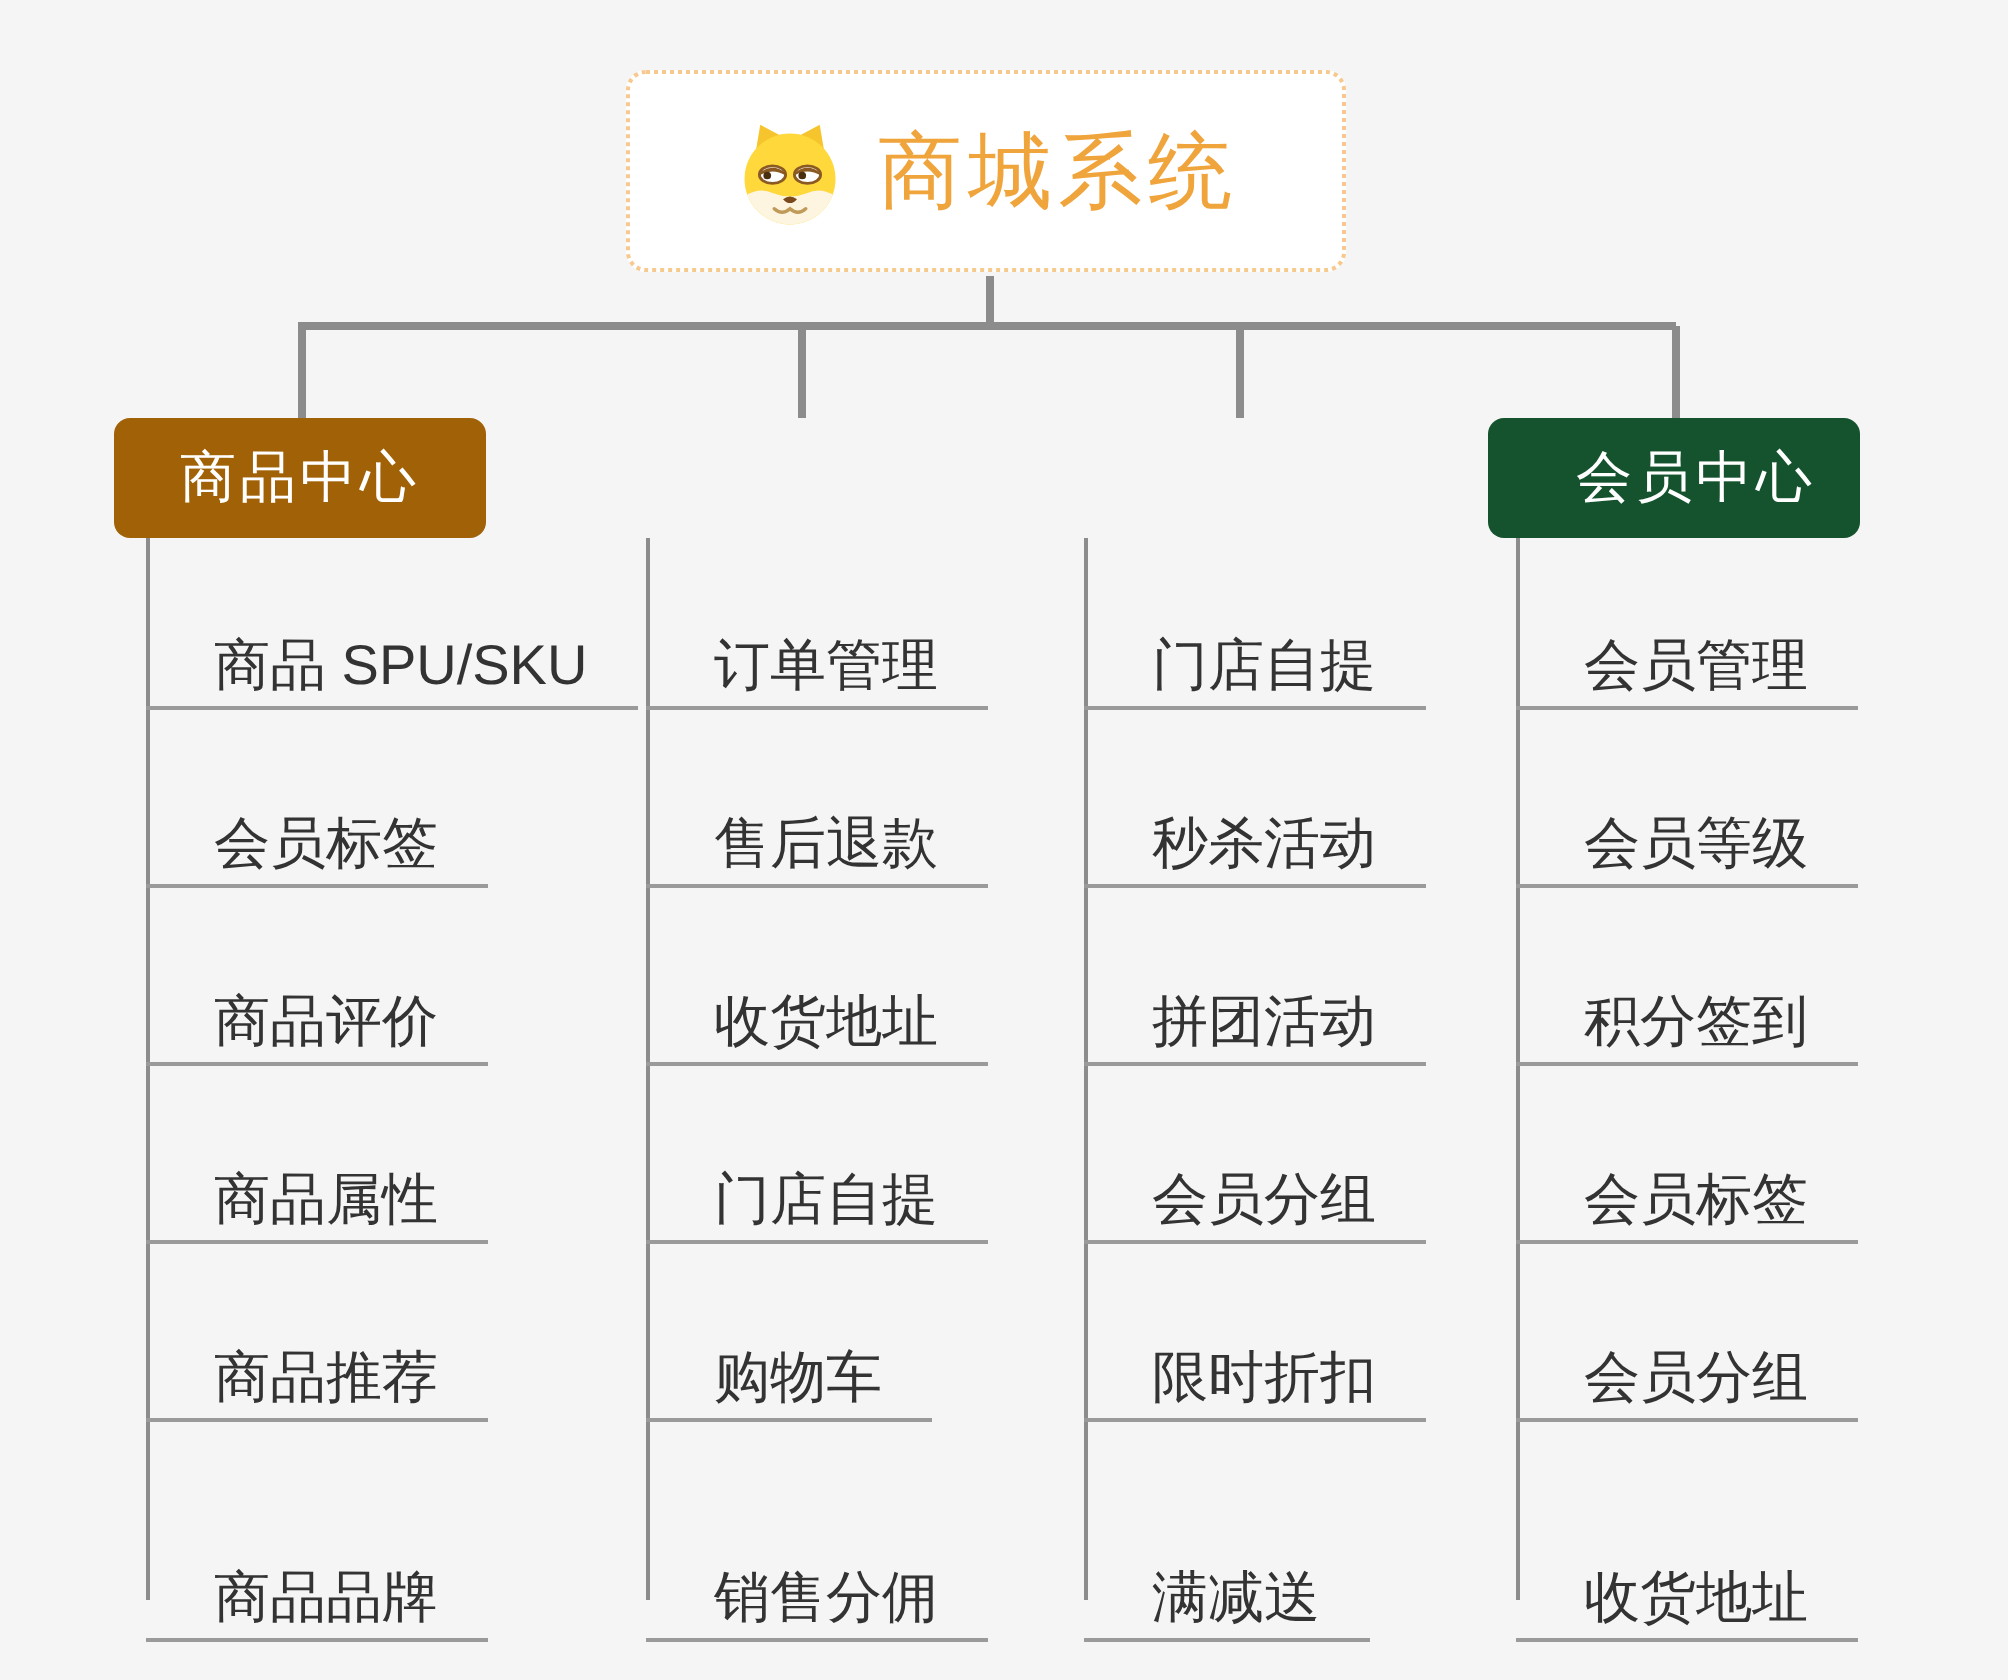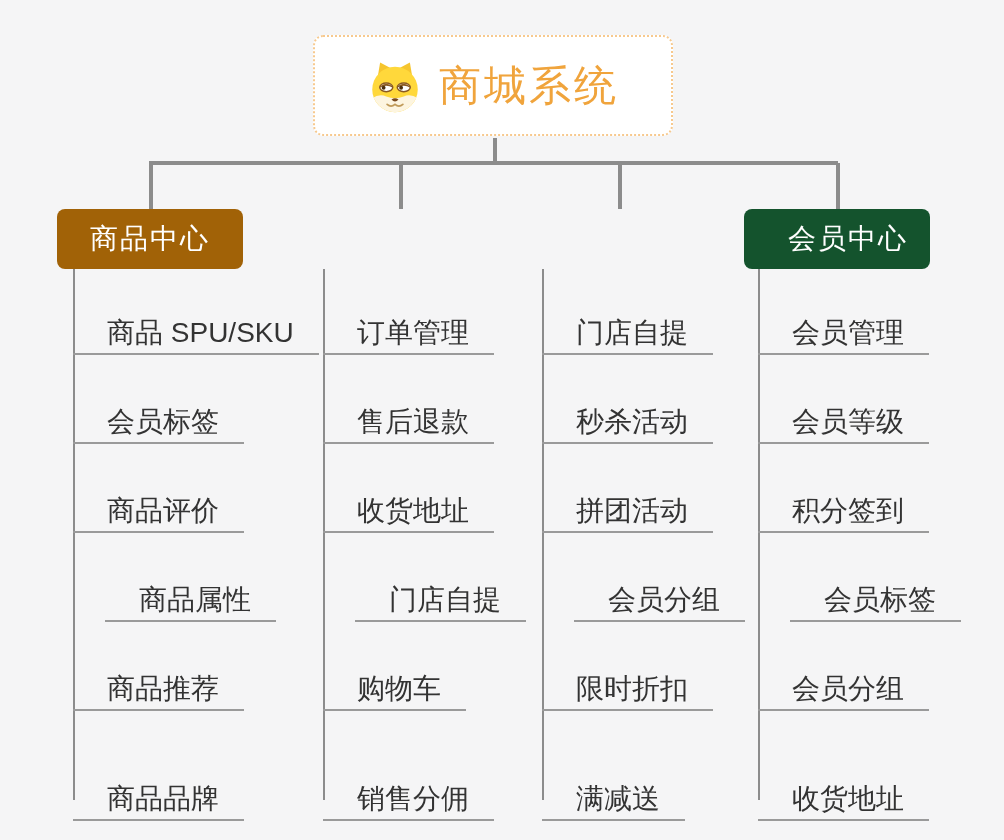--- a/index.html
+++ b/index.html
@@ -82,21 +82,21 @@
     white-space: nowrap;
     font-size: 28px;
     line-height: 26px;
     color: #333333;
     padding: 0 25px 7px 34px;
     border-bottom: 2px solid #9a9a9a;
   }
   .r1 { top: 51px; }
   .r2 { top: 140px; }
   .r3 { top: 229px; }
-  .r4 { top: 318px; margin-left: 32px; }
+  .r4 { top: 318px; }
   .r5 { top: 407px; }
   .r6 { top: 517px; }
 </style>
 </head>
 <body>
 
 <div class="stage">
 
   <div class="root-node">
     <span class="root-icon">

